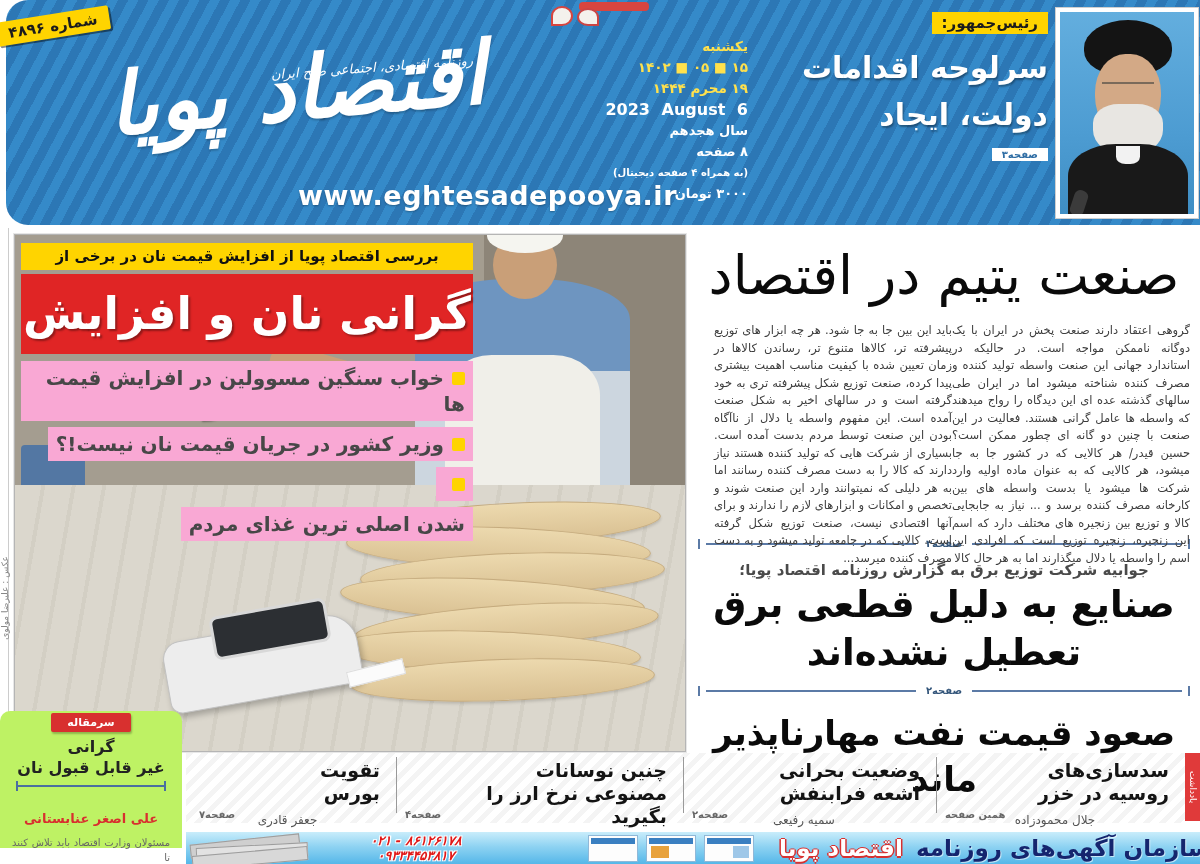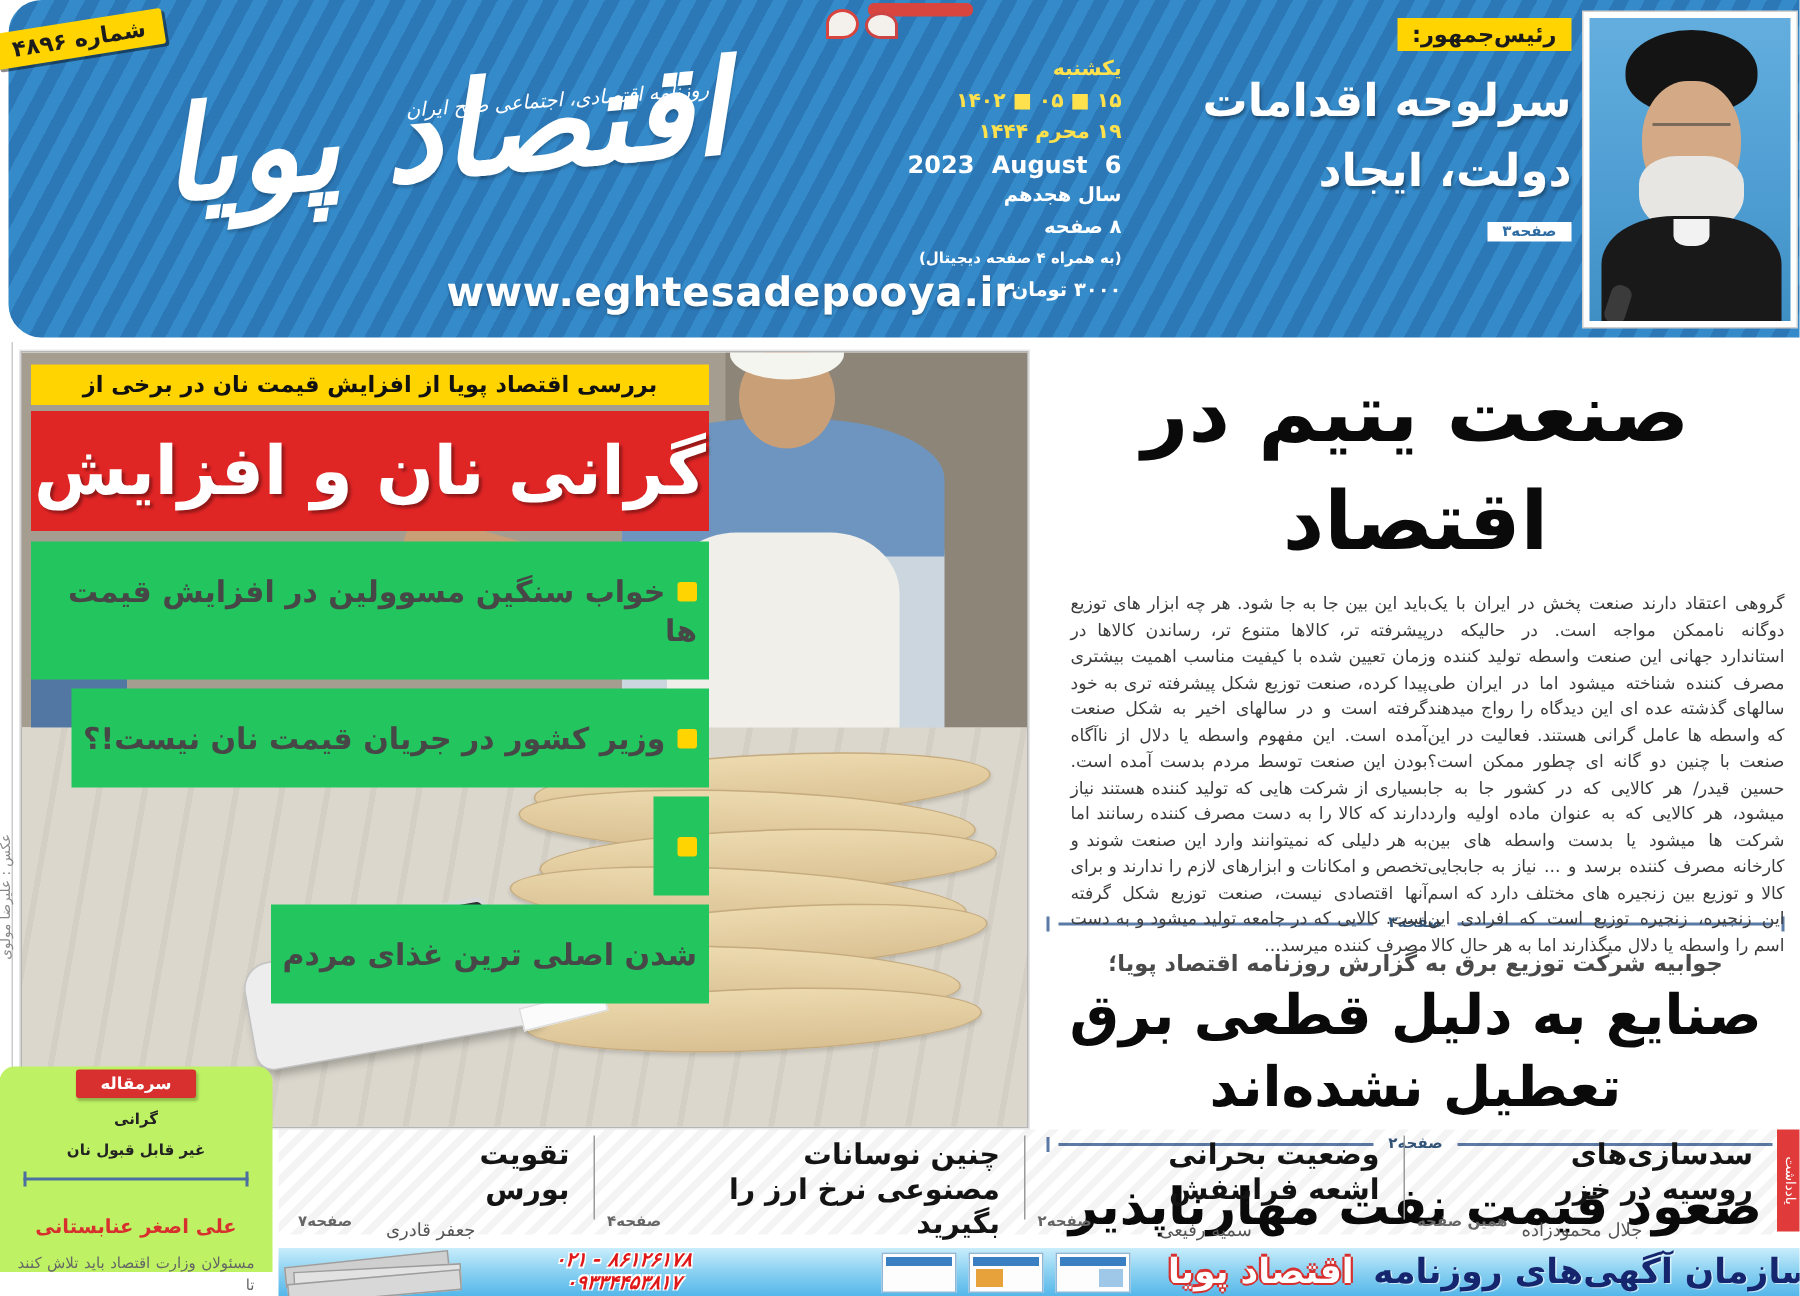--- a/index.html
+++ b/index.html
@@ -75,32 +75,32 @@
     border-radius:8px; transform:rotate(-10deg); border:3px solid #d8d8d8; }
   .ph-pos-paper { position:absolute; left:332px; top:430px; width:58px; height:16px; background:#fbfbfb;
     border:1px solid #ddd; transform:rotate(-14deg); }
 
   .ph-kicker { position:absolute; left:6px; top:8px; width:452px; height:27px; background:#ffd400;
     color:#111; font-size:15px; font-weight:bold; line-height:27px; text-align:center; }
   .ph-redbanner { position:absolute; left:6px; top:39px; width:452px; height:80px; background:#e02525;
     color:#fff; font-size:45px; font-weight:bold; line-height:80px; text-align:center; letter-spacing:-1px;
     text-shadow:2px 2px 2px rgba(0,0,0,.35); }
   .ph-chips { position:absolute; left:6px; top:126px; width:452px; text-align:right; direction:rtl; }
-  .ph-chip { display:inline-block; background:#22c55e; color:#474747; font-size:20px; font-weight:bold;
-    padding:20px 8px; margin-bottom:6px; line-height:26px; }
+  .ph-chip { display:inline-block; background:#f9a8d4; color:#474747; font-size:20px; font-weight:bold;
+    padding:4px 8px; margin-bottom:6px; line-height:26px; }
   .ph-chip .bullet { display:inline-block; width:13px; height:13px; background:#ffd400; margin-left:8px; border-radius:2px; }
   .ph-page { position:absolute; left:4px; bottom:4px; background:#fff; color:#777; font-size:10px;
     font-weight:bold; padding:1px 10px; }
   .photo-credit { position:absolute; left:0; top:556px; writing-mode:vertical-rl; transform:rotate(180deg);
     font-size:9px; color:#888; letter-spacing:1px; }
 
   
   .right-col { position:absolute; left:698px; top:238px; width:492px; direction:rtl; }
   .lead-kicker { font-size:17px; font-weight:bold; color:#2b2b2b; text-align:center; }
-  .lead-headline { font-size:54px; font-weight:bold; color:#0a0a0a; text-align:center; line-height:72px;
+  .lead-headline { font-size:54px; font-weight:normal; color:#0a0a0a; text-align:center; line-height:72px;
     letter-spacing:-2px; margin-top:2px; }
   .lead-body { position:relative; height:208px; margin-top:10px; }
   .lead-body .col { position:absolute; top:0; width:238px; font-size:11.5px; color:#3d3d3d;
     text-align:justify; line-height:17.5px; }
   .lead-body .col-r { right:0; }
   .lead-body .col-l { left:16px; }
 
   .pagerule { display:flex; align-items:center; gap:6px; margin-top:8px; direction:ltr; }
   .pagerule .line { flex:1; height:2px; background:#5b7aa6; }
   .pagerule .tick { width:2px; height:10px; background:#5b7aa6; }
@@ -110,21 +110,21 @@
   .s2-headline { font-size:37px; font-weight:bold; color:#0a0a0a; text-align:center; line-height:48px;
     letter-spacing:-1px; margin-top:2px; }
   .s3-headline { font-size:34px; font-weight:bold; color:#0a0a0a; text-align:center; line-height:46px;
     letter-spacing:-1px; margin-top:14px; }
 
   
   .editorial { position:absolute; left:0; top:711px; width:182px; height:137px; background:#bef264;
     border-radius:10px 10px 0 0; text-align:center; direction:rtl; }
   .ed-badge { display:inline-block; background:#d8302f; color:#fff; font-size:11px; font-weight:bold;
     padding:3px 16px; border-radius:2px; margin-top:2px; box-shadow:1px 2px 2px rgba(0,0,0,.25); }
-  .ed-title { font-size:10px; font-weight:bold; color:#222; line-height:21px; margin-top:4px; }
+  .ed-title { font-size:16px; font-weight:bold; color:#222; line-height:21px; margin-top:4px; }
   .ed-rule { position:relative; width:150px; height:2px; background:#4a6fa0; margin:7px auto 0 auto; }
   .ed-rule::before, .ed-rule::after { content:""; position:absolute; top:-4px; width:2px; height:10px; background:#4a6fa0; }
   .ed-rule::before { left:0; } .ed-rule::after { right:0; }
   .ed-author { color:#d8302f; font-size:13px; font-weight:bold; margin-top:24px; }
   .ed-body { font-size:10px; color:#666; text-align:justify; padding:0 12px; margin-top:9px; line-height:15px; }
 
   
   .notes { position:absolute; left:186px; top:753px; width:999px; height:70px; direction:rtl; display:flex;
     background:repeating-linear-gradient(135deg, rgba(0,0,0,.045) 0 5px, rgba(0,0,0,0) 5px 11px); }
   .note-cell { position:relative; height:100%; padding:6px 16px 0 4px; }

